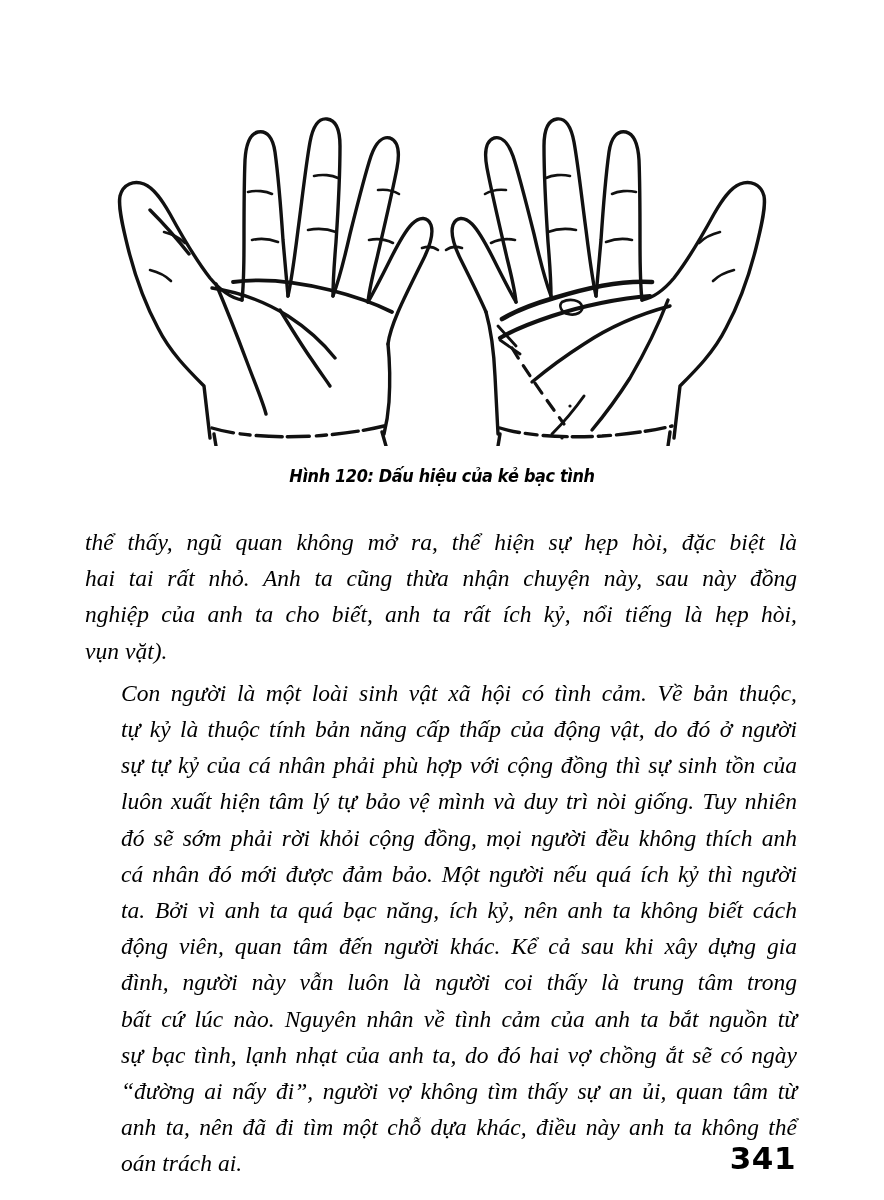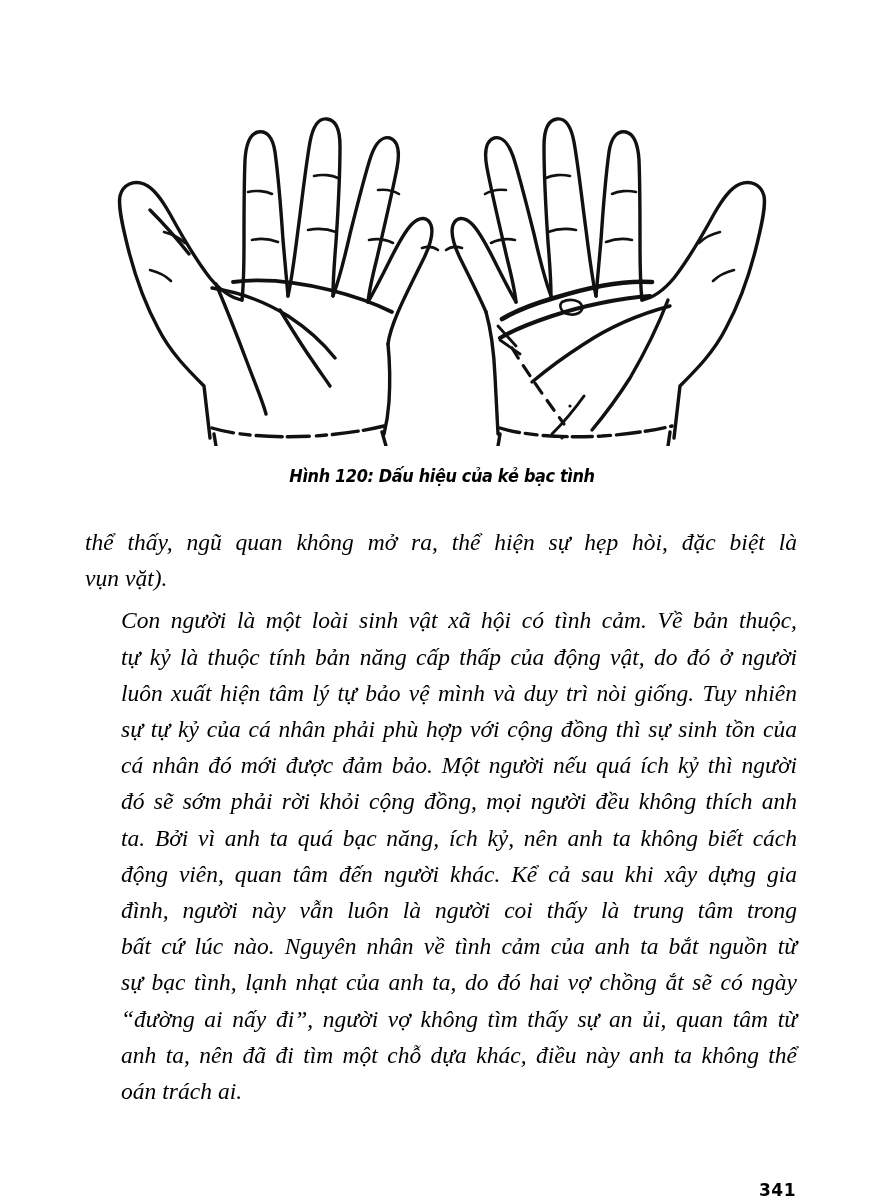--- a/index.html
+++ b/index.html
@@ -82,23 +82,22 @@
     text-indent: 36px;
   }
 
   
   #page-number {
     position: absolute;
     right: 88px;
     top: 1140px;
     font-family: "DejaVu Sans", "Liberation Sans", sans-serif;
     font-weight: bold;
-    font-size: 17px;
+    font-size: 31px;
     letter-spacing: 0.5px;
-    margin-top: 40px;
   }
 </style>
 </head>
 <body>
 
 <div id="figure-block">
   <svg id="hands-illustration" width="700" height="412" viewBox="0 0 700 412" aria-hidden="true">
     <g fill="none" stroke="#111111" stroke-width="3.4" stroke-linecap="round" stroke-linejoin="round">
 
       <g>
@@ -281,29 +280,31 @@
       </g>
     </g>
   </svg>
 </div>
 
 <div id="figure-caption">Hình 120: Dấu hiệu của kẻ bạc tình</div>
 
 <div id="body-text">
     <p class="para">
       <span class="tline">thể thấy, ngũ quan không mở ra, thể hiện sự hẹp hòi, đặc biệt là</span>
+      <span class="tline">hai tai rất nhỏ. Anh ta cũng thừa nhận chuyện này, sau này đồng</span>
+      <span class="tline">nghiệp của anh ta cho biết, anh ta rất ích kỷ, nổi tiếng là hẹp hòi,</span>
       <span class="tline last">vụn vặt).</span>
     </p>
     <p class="para indent">
       <span class="tline indent">Con người là một loài sinh vật xã hội có tình cảm. Về bản thuộc,</span>
       <span class="tline">tự kỷ là thuộc tính bản năng cấp thấp của động vật, do đó ở người</span>
+      <span class="tline">sự tự kỷ của cá nhân phải phù hợp với cộng đồng thì sự sinh tồn của</span>
       <span class="tline">luôn xuất hiện tâm lý tự bảo vệ mình và duy trì nòi giống. Tuy nhiên</span>
-      <span class="tline">sự tự kỷ của cá nhân phải phù hợp với cộng đồng thì sự sinh tồn của</span>
+      <span class="tline">đó sẽ sớm phải rời khỏi cộng đồng, mọi người đều không thích anh</span>
       <span class="tline">cá nhân đó mới được đảm bảo. Một người nếu quá ích kỷ thì người</span>
-      <span class="tline">đó sẽ sớm phải rời khỏi cộng đồng, mọi người đều không thích anh</span>
       <span class="tline">ta. Bởi vì anh ta quá bạc năng, ích kỷ, nên anh ta không biết cách</span>
       <span class="tline">động viên, quan tâm đến người khác. Kể cả sau khi xây dựng gia</span>
       <span class="tline">đình, người này vẫn luôn là người coi thấy là trung tâm trong</span>
       <span class="tline">bất cứ lúc nào. Nguyên nhân về tình cảm của anh ta bắt nguồn từ</span>
       <span class="tline">sự bạc tình, lạnh nhạt của anh ta, do đó hai vợ chồng ắt sẽ có ngày</span>
       <span class="tline">“đường ai nấy đi”, người vợ không tìm thấy sự an ủi, quan tâm từ</span>
       <span class="tline">anh ta, nên đã đi tìm một chỗ dựa khác, điều này anh ta không thể</span>
       <span class="tline last">oán trách ai.</span>
     </p>
   </div>

